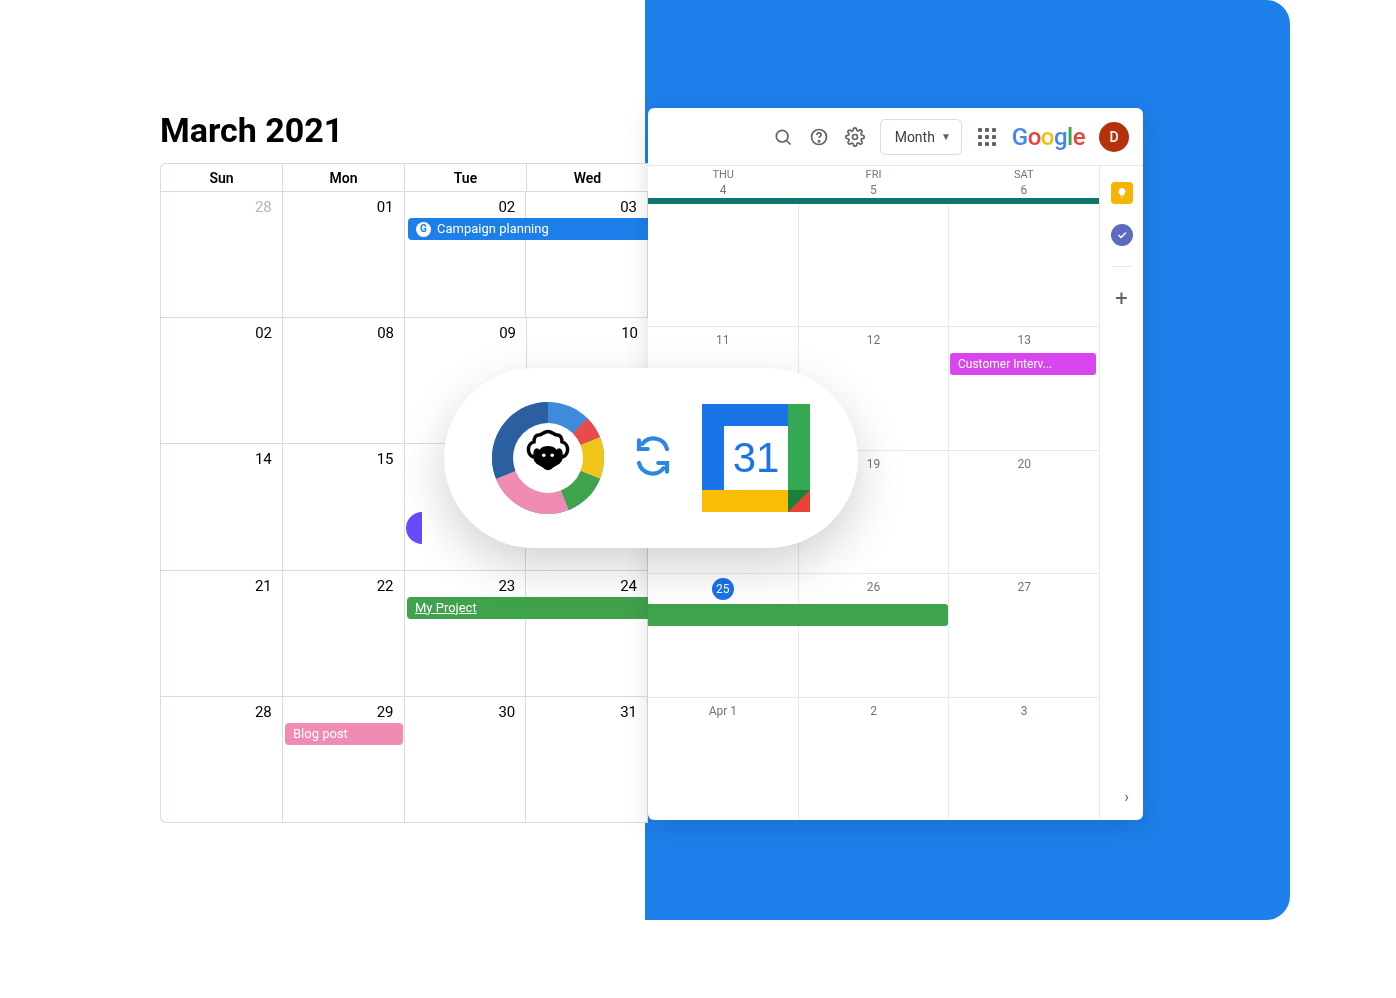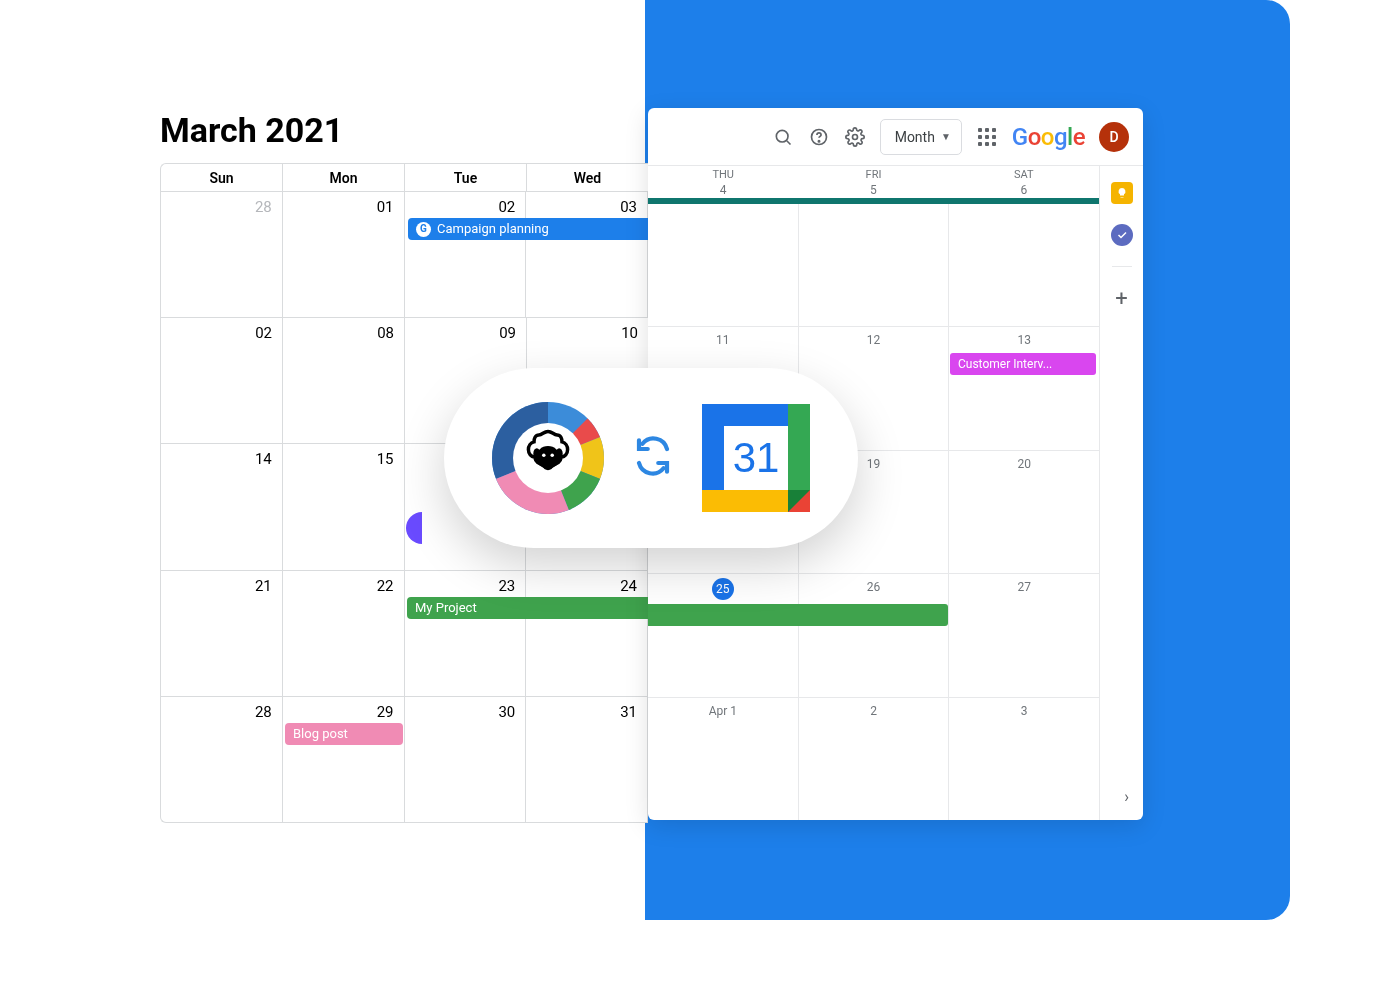--- a/index.html
+++ b/index.html
@@ -370,21 +370,21 @@
           </div>
         <div class="cell-left">
             <div class="date-left">22</div>
           </div>
         <div class="cell-left">
             <div class="date-left">23</div>
           </div>
         <div class="cell-left">
             <div class="date-left">24</div>
           </div>
-        <div class="ev" style="left:246px; top:26px; width:282px; background:#3fa34d; border-radius:4px 0 0 4px;">
+        <div class="ev" style="left:246px; top:26px; width:282px; background:#3fa34d; border-radius:4px 0 0 4px;text-decoration:underline;">
           <span>My Project</span>
         </div>
       </div>
 
       <div class="row-left">
         <div class="cell-left">
             <div class="date-left">28</div>
           </div>
         <div class="cell-left">
             <div class="date-left">29</div>

